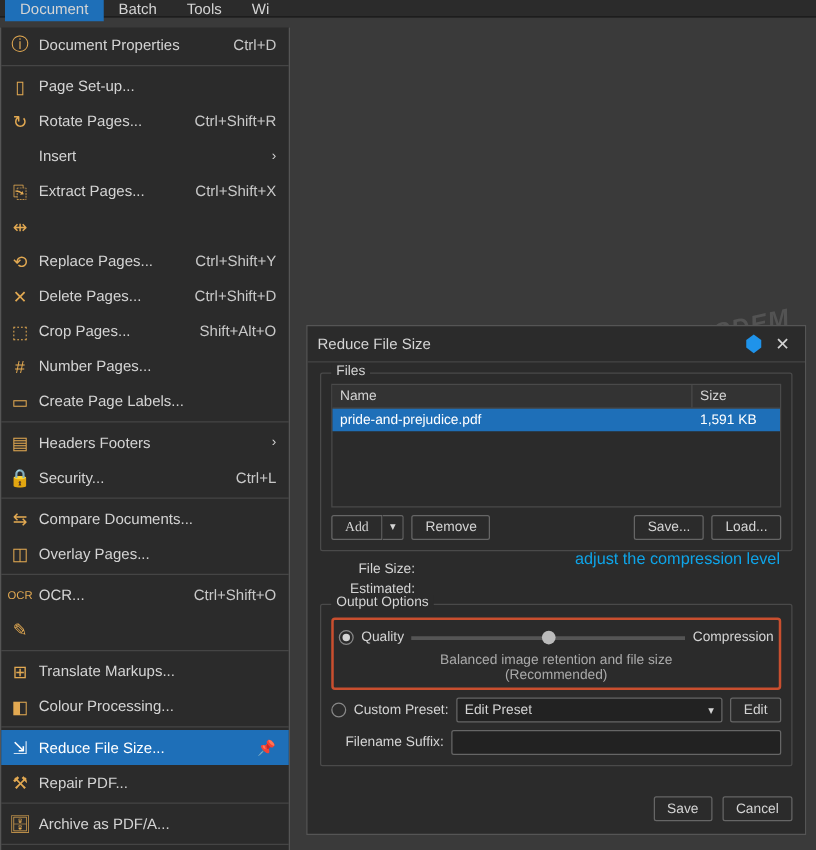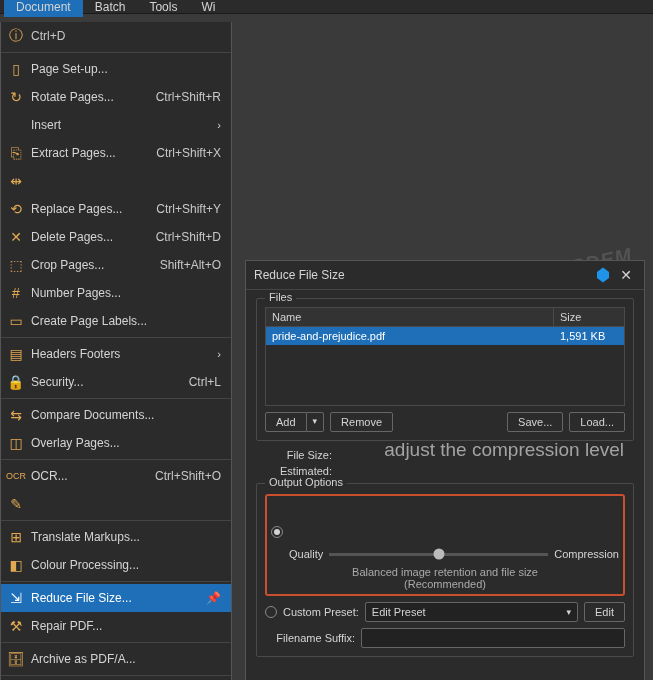--- a/index.html
+++ b/index.html
@@ -39,36 +39,36 @@
 .fh-size { width:70px; border-right:none; }
 .file-row { display:flex; background:#1e6fb8; }
 .file-cell { padding:3px 6px; font-size:11px; color:#fff; }
 .fc-name { flex:1; }
 .fc-size { width:70px; text-align:left; }
 .file-empty { height:60px; }
 
 .btn-row { display:flex; gap:6px; margin-top:6px; }
 .btn-row .spacer { flex:1; }
 .btn { background:#2b2b2b; border:1px solid #666; color:#d4d4d4; padding:3px 10px; font-size:11px; cursor:default; border-radius:2px; }
-.btn-combo { display:flex; }
+.btn-combo { display:flex;font-family:Liberation Serif, serif; }
 .btn-combo .btn { border-radius:2px 0 0 2px; }
 .btn-combo .caret-btn { border-left:none; border-radius:0 2px 2px 0; padding:3px 6px; font-size:9px; }
 
 .info-rows { margin-top:4px; }
 .info-row { display:flex; padding:2px 0; }
 .info-label { width:82px; text-align:right; font-size:11px; padding-right:6px; }
 .info-val { flex:1; font-size:11px; }
 
 .annot-box { border:2px solid #c94f2f; border-radius:3px; padding:6px 4px 4px; margin-top:2px; }
-.annot-label { color:#a3a3a3; font-size:19px; text-align:right; margin-bottom:6px; margin-top:-22px; margin-right:10px; }
+.annot-label { color:#0ea5e9; font-size:13px; text-align:right; margin-bottom:6px; margin-top:-22px; margin-right:10px; }
 
 .opt-row { display:flex; align-items:center; gap:6px; padding:2px 0; }
 .radio { width:12px; height:12px; border:1px solid #888; border-radius:50%; display:flex; align-items:center; justify-content:center; flex-shrink:0; }
 .radio.checked::after { content:''; width:6px; height:6px; background:#d4d4d4; border-radius:50%; }
-.slider-wrap { flex:1; display:flex; align-items:center; gap:6px;margin-top:44px; }
+.slider-wrap { flex:1; display:flex; align-items:center; gap:6px; }
 .slider-lbl { font-size:11px; }
 .slider-track { flex:1; height:3px; background:#555; position:relative; }
 .slider-thumb { position:absolute; left:50%; top:50%; transform:translate(-50%,-50%); width:11px; height:11px; background:#bbb; border-radius:50%; }
 .slider-caption { text-align:center; font-size:11px; color:#aaa; margin-top:4px; }
 .slider-sub { text-align:center; font-size:11px; color:#aaa; }
 
 .preset-row { display:flex; align-items:center; gap:6px; margin-top:6px; }
 .preset-label { width:90px; text-align:right; font-size:11px; }
 .combo { flex:1; background:#222; border:1px solid #666; color:#d4d4d4; padding:3px 6px; font-size:11px; display:flex; justify-content:space-between; align-items:center; border-radius:2px; }
 .combo-caret { font-size:9px; }
@@ -82,20 +82,21 @@
 <div class="menubar">
   <div class="menubar-item active">Document</div>
   <div class="menubar-item">Batch</div>
   <div class="menubar-item">Tools</div>
   <div class="menubar-item">Wi</div>
 </div>
 
 <div class="dropdown">
   <div class="menu-item">
     <span class="menu-icon">ⓘ</span>
+    <span class="menu-label">Document Properties</span>
     <span class="menu-shortcut">Ctrl+D</span>
   </div>
   <div class="menu-sep"></div>
   <div class="menu-item">
     <span class="menu-icon">▯</span>
     <span class="menu-label">Page Set-up...</span>
   </div>
   <div class="menu-item">
     <span class="menu-icon">↻</span>
     <span class="menu-label">Rotate Pages...</span>

